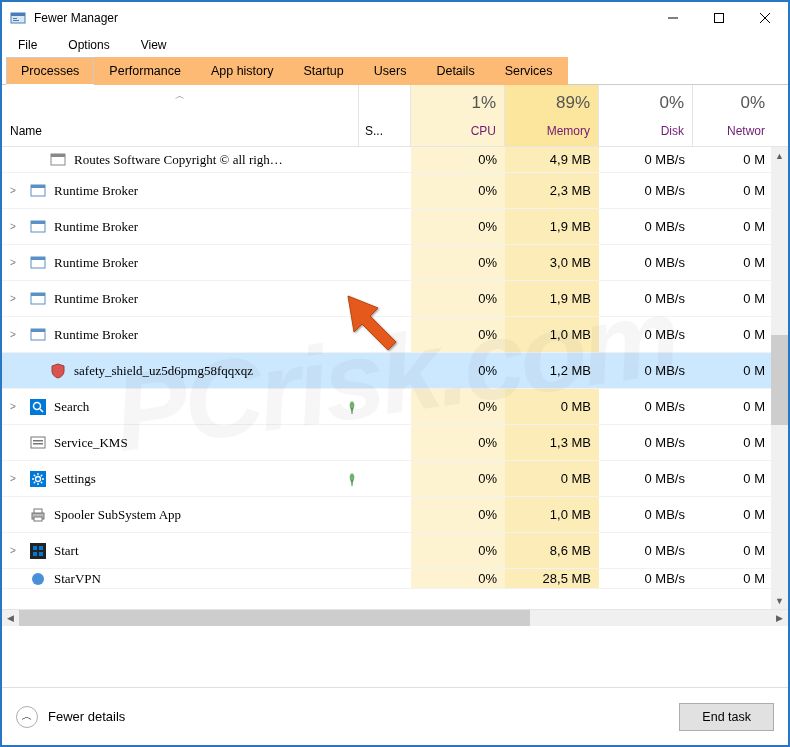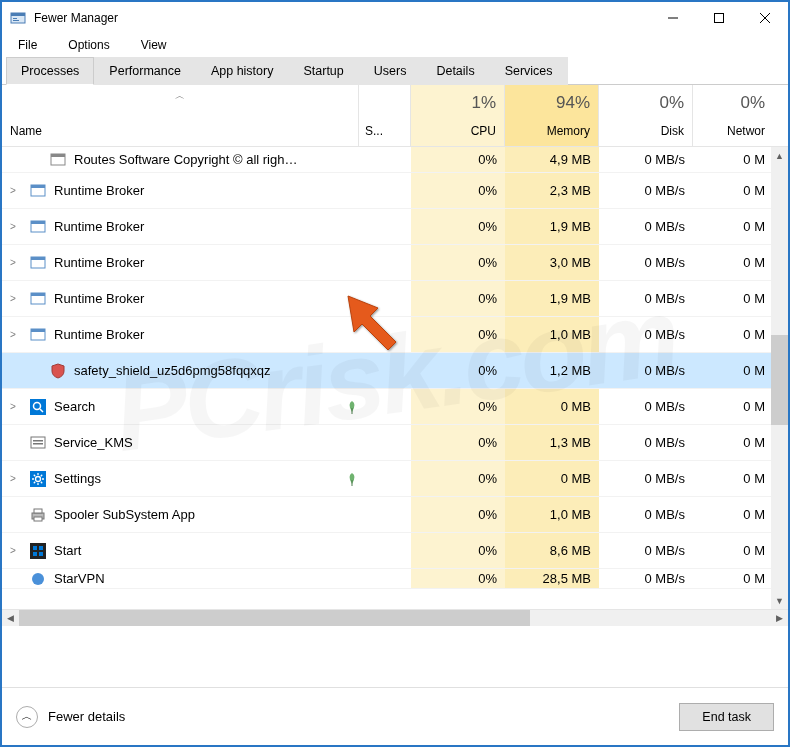--- a/index.html
+++ b/index.html
@@ -5,42 +5,42 @@
 * { margin: 0; padding: 0; box-sizing: border-box; font-family: 'Segoe UI', Tahoma, sans-serif; }
 body { background: #fff; width: 790px; height: 747px; overflow: hidden; position: relative; border: 2px solid #2976c4; }
 .titlebar { height: 32px; display: flex; align-items: center; padding-left: 8px; background: #fff; }
 .titlebar-icon { width: 16px; height: 16px; margin-right: 8px; display: flex; align-items: center; justify-content: center; }
 .titlebar-title { font-size: 12px; flex: 1; }
 .titlebar-controls { display: flex; }
 .titlebar-btn { width: 46px; height: 32px; display: flex; align-items: center; justify-content: center; font-size: 12px; }
 .menubar { height: 22px; display: flex; padding-left: 8px; gap: 15px; font-size: 12px; align-items: center; }
 .menubar-item { padding: 2px 8px; }
 .tabs { display: flex; border-bottom: 1px solid #ccc; padding-left: 4px; background: #fff; }
-.tab { padding: 6px 14px; font-size: 12.5px; cursor: pointer; border: 1px solid transparent; border-bottom: none; position: relative; top: 1px; background: #e5e5e5; }
+.tab { padding: 6px 14px; font-size: 12.5px; cursor: pointer; border: 1px solid transparent; border-bottom: none; position: relative; top: 1px; background: #fdba74; }
 .tab.active { border-color: #ccc; border-bottom: 1px solid #fff; }
 .headers { display: flex; height: 62px; border-bottom: 1px solid #e5e5e5; font-size: 12px; position: relative; }
 .hdr-name { width: 357px; display: flex; flex-direction: column; justify-content: flex-end; padding: 0 6px 8px 8px; position: relative; border-right: 1px solid #e5e5e5; }
 .hdr-name .sort { position: absolute; top: 4px; left: 50%; transform: translateX(-50%); font-size: 10px; color: #555; }
 .hdr-s { width: 52px; border-right: 1px solid #e5e5e5; display: flex; align-items: flex-end; padding: 0 0 8px 6px; }
 .hdr-col { width: 94px; border-right: 1px solid #e5e5e5; display: flex; flex-direction: column; justify-content: space-between; align-items: flex-end; padding: 8px 8px 8px 0; }
 .hdr-col.cpu { background: #fdf3d0; }
 .hdr-col.mem { background: #fce59c; }
 .hdr-pct { font-size: 17px; color: #555; }
-.hdr-label { font-size: 12px; color: #000000; margin-left: 8px; }
+.hdr-label { font-size: 12px; color: #701a75; margin-left: 8px; }
 .rows-viewport { height: 462px; overflow: hidden; position: relative; }
 .rows { }
 .row { display: flex; height: 36px; align-items: center; font-size: 13px; border-bottom: 1px solid #f2f2f2; }
 .row.first { height: 26px; }
 .row.last { height: 20px; overflow: hidden; }
 .row.selected { background: #cce8ff !important; }
 .row.selected .cell { background: #cce8ff !important; }
 .exp { width: 22px; text-align: center; color: #808080; font-size: 10px; }
 .proc-icon { width: 16px; height: 16px; margin: 0 8px 0 6px; display: flex; align-items: center; justify-content: center; font-size: 11px; }
 .proc-icon.indent { margin-left: 26px; }
-.proc-name { flex: 1; overflow: hidden; white-space: nowrap; text-overflow: ellipsis; padding-right: 6px; }
+.proc-name { flex: 1; overflow: hidden; white-space: nowrap; text-overflow: ellipsis; padding-right: 6px; font-family: Liberation Serif, serif; }
 .cell { width: 94px; text-align: right; padding-right: 8px; height: 100%; display: flex; align-items: center; justify-content: flex-end; }
 .cell.s { width: 52px; }
 .cell.cpu { background: #fdf3d0; }
 .cell.mem { background: #fcedb8; }
 .row .name-area { width: 357px; display: flex; align-items: center; height: 100%; }
 .leaf-icon { width: 14px; margin-left: 4px; display: flex; justify-content: center; color: #5a9e5a; }
 .hscroll { height: 17px; border-top: 1px solid #e5e5e5; background: #f0f0f0; display: flex; align-items: center; position: relative; }
 .hscroll-arrow { width: 17px; height: 17px; display: flex; align-items: center; justify-content: center; font-size: 9px; color: #606060; }
 .hscroll-track { flex: 1; position: relative; height: 100%; }
 .hscroll-thumb { position: absolute; left: 0; width: 68%; height: 100%; background: #cdcdcd; }
@@ -110,21 +110,21 @@
     <span>Name</span>
   </div>
   <div class="hdr-s">
       <span>S...</span>
     </div>
   <div class="hdr-col cpu">
     <span class="hdr-pct">1%</span>
     <span class="hdr-label">CPU</span>
   </div>
   <div class="hdr-col mem">
-    <span class="hdr-pct">94%</span>
+    <span class="hdr-pct">89%</span>
     <span class="hdr-label">Memory</span>
   </div>
   <div class="hdr-col">
     <span class="hdr-pct">0%</span>
     <span class="hdr-label">Disk</span>
   </div>
   <div class="hdr-col" style="border-right:none;width:80px">
     <span class="hdr-pct">0%</span>
     <span class="hdr-label">Networ</span>
   </div>

